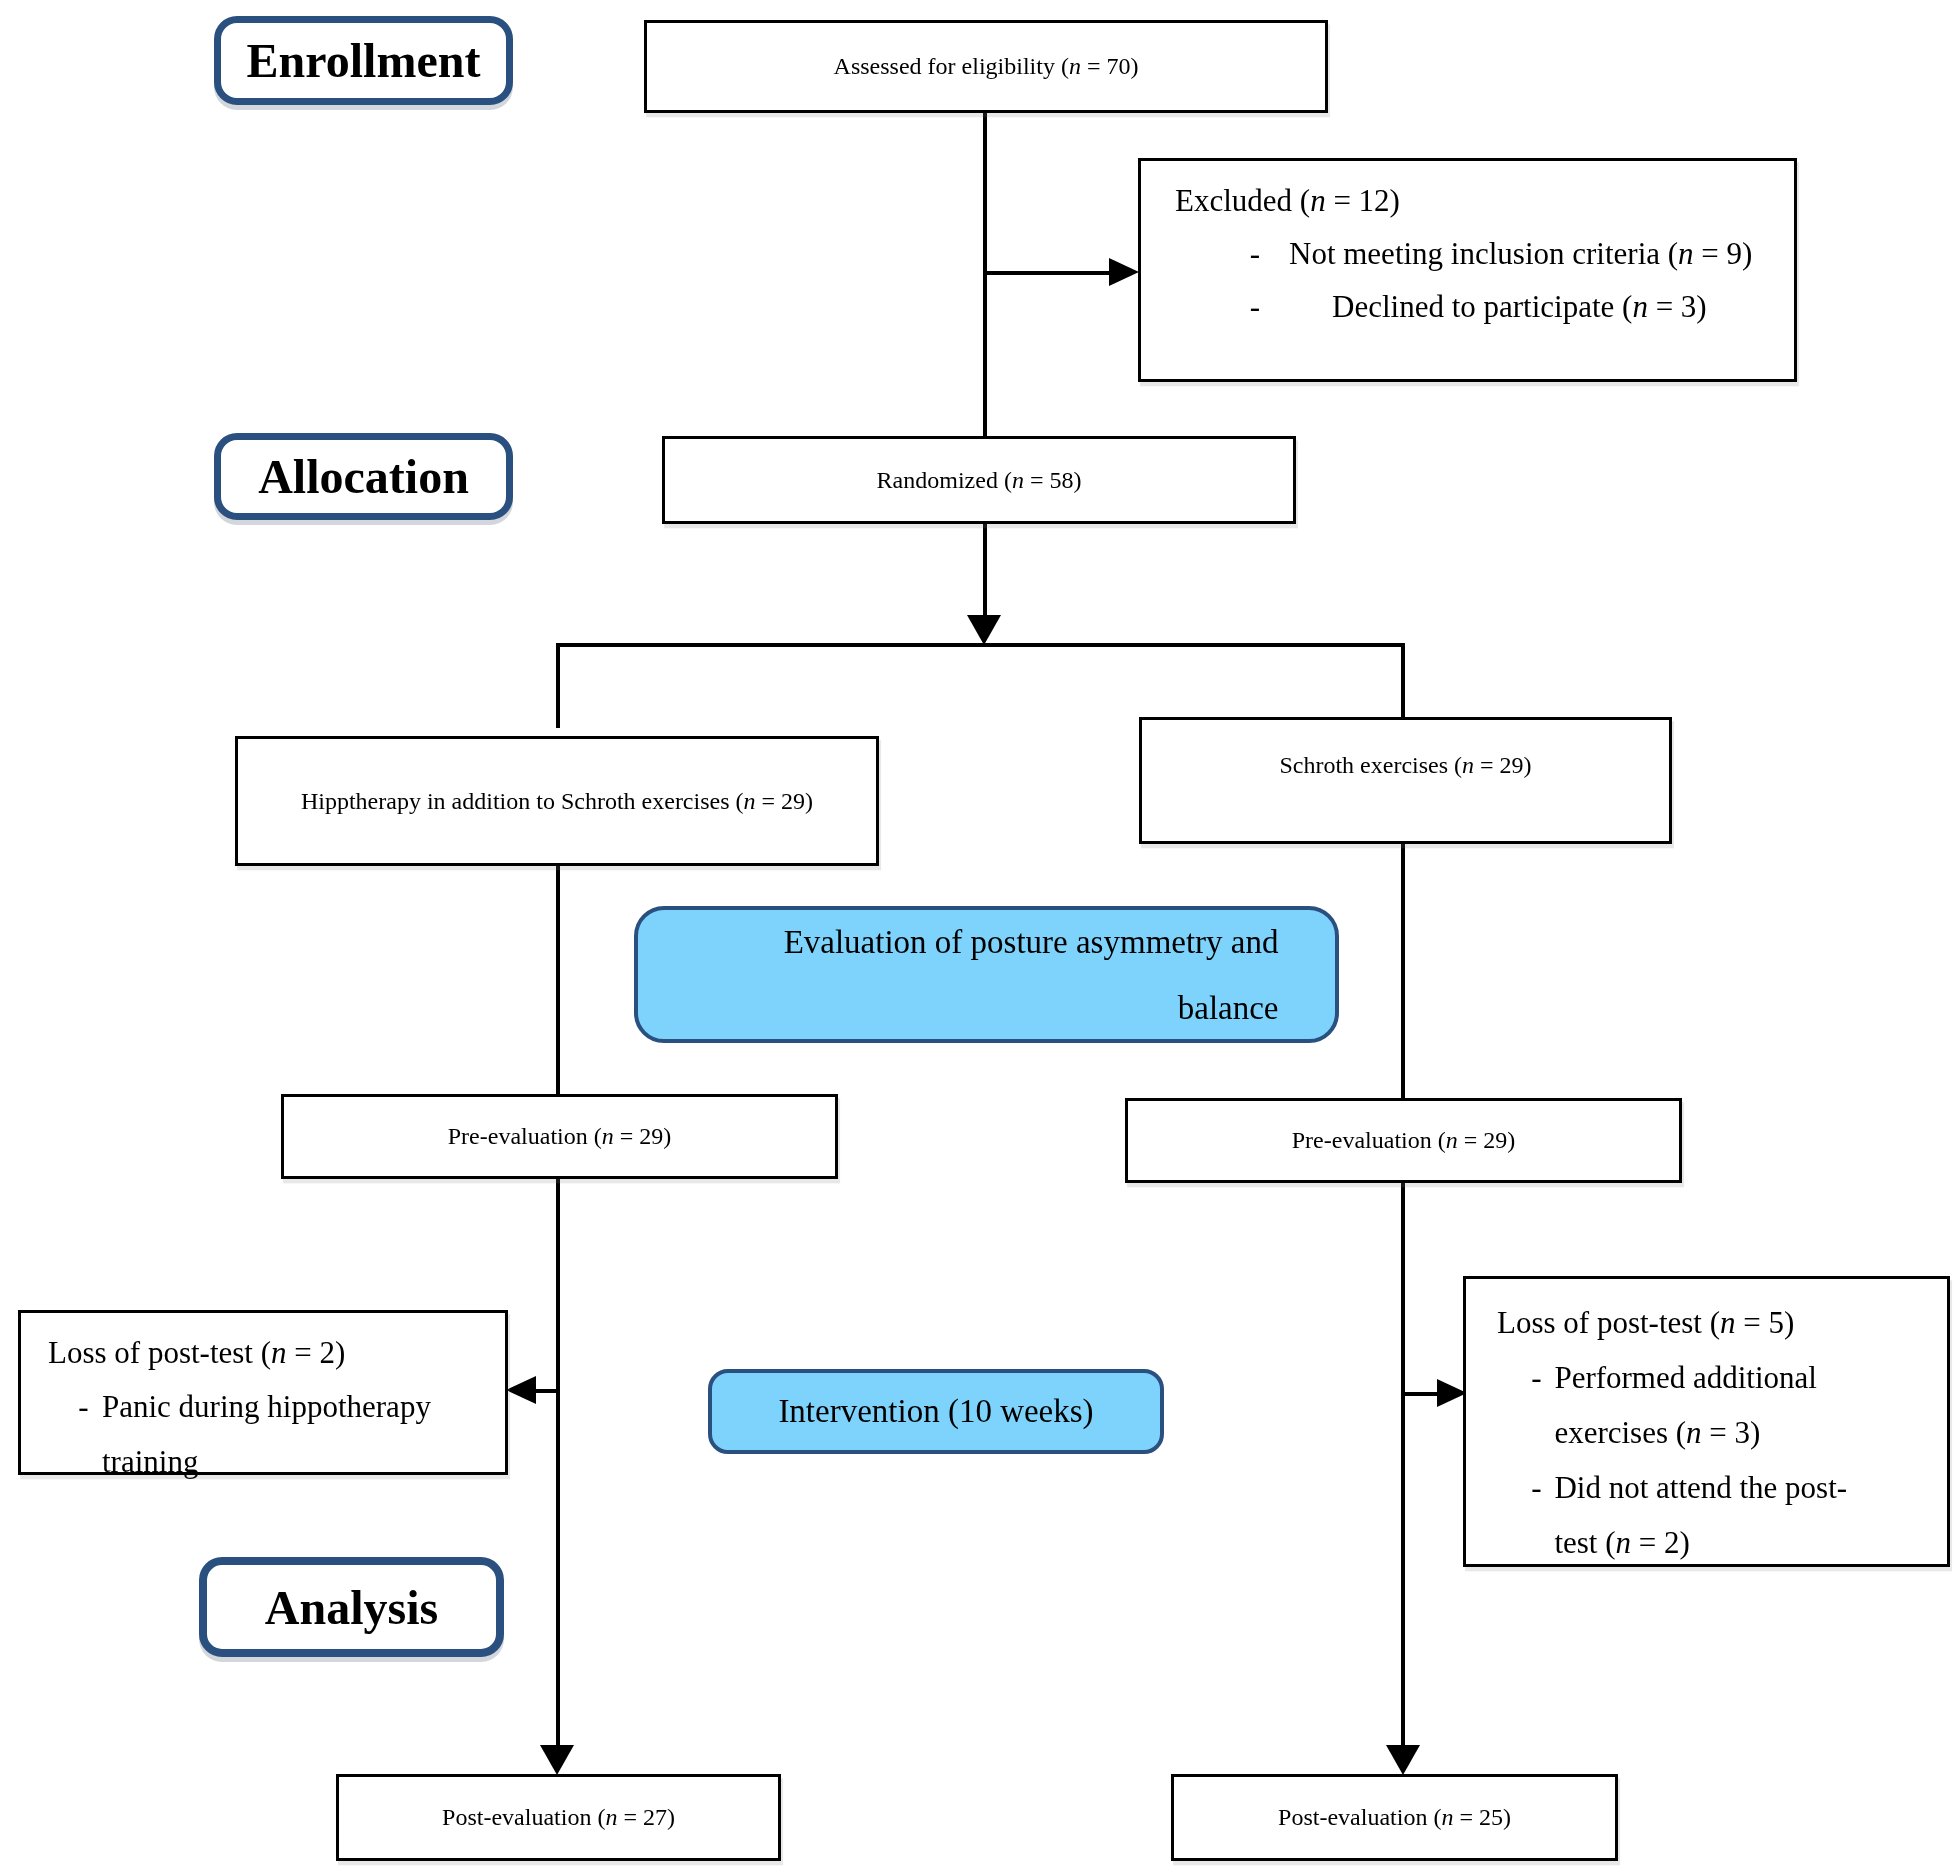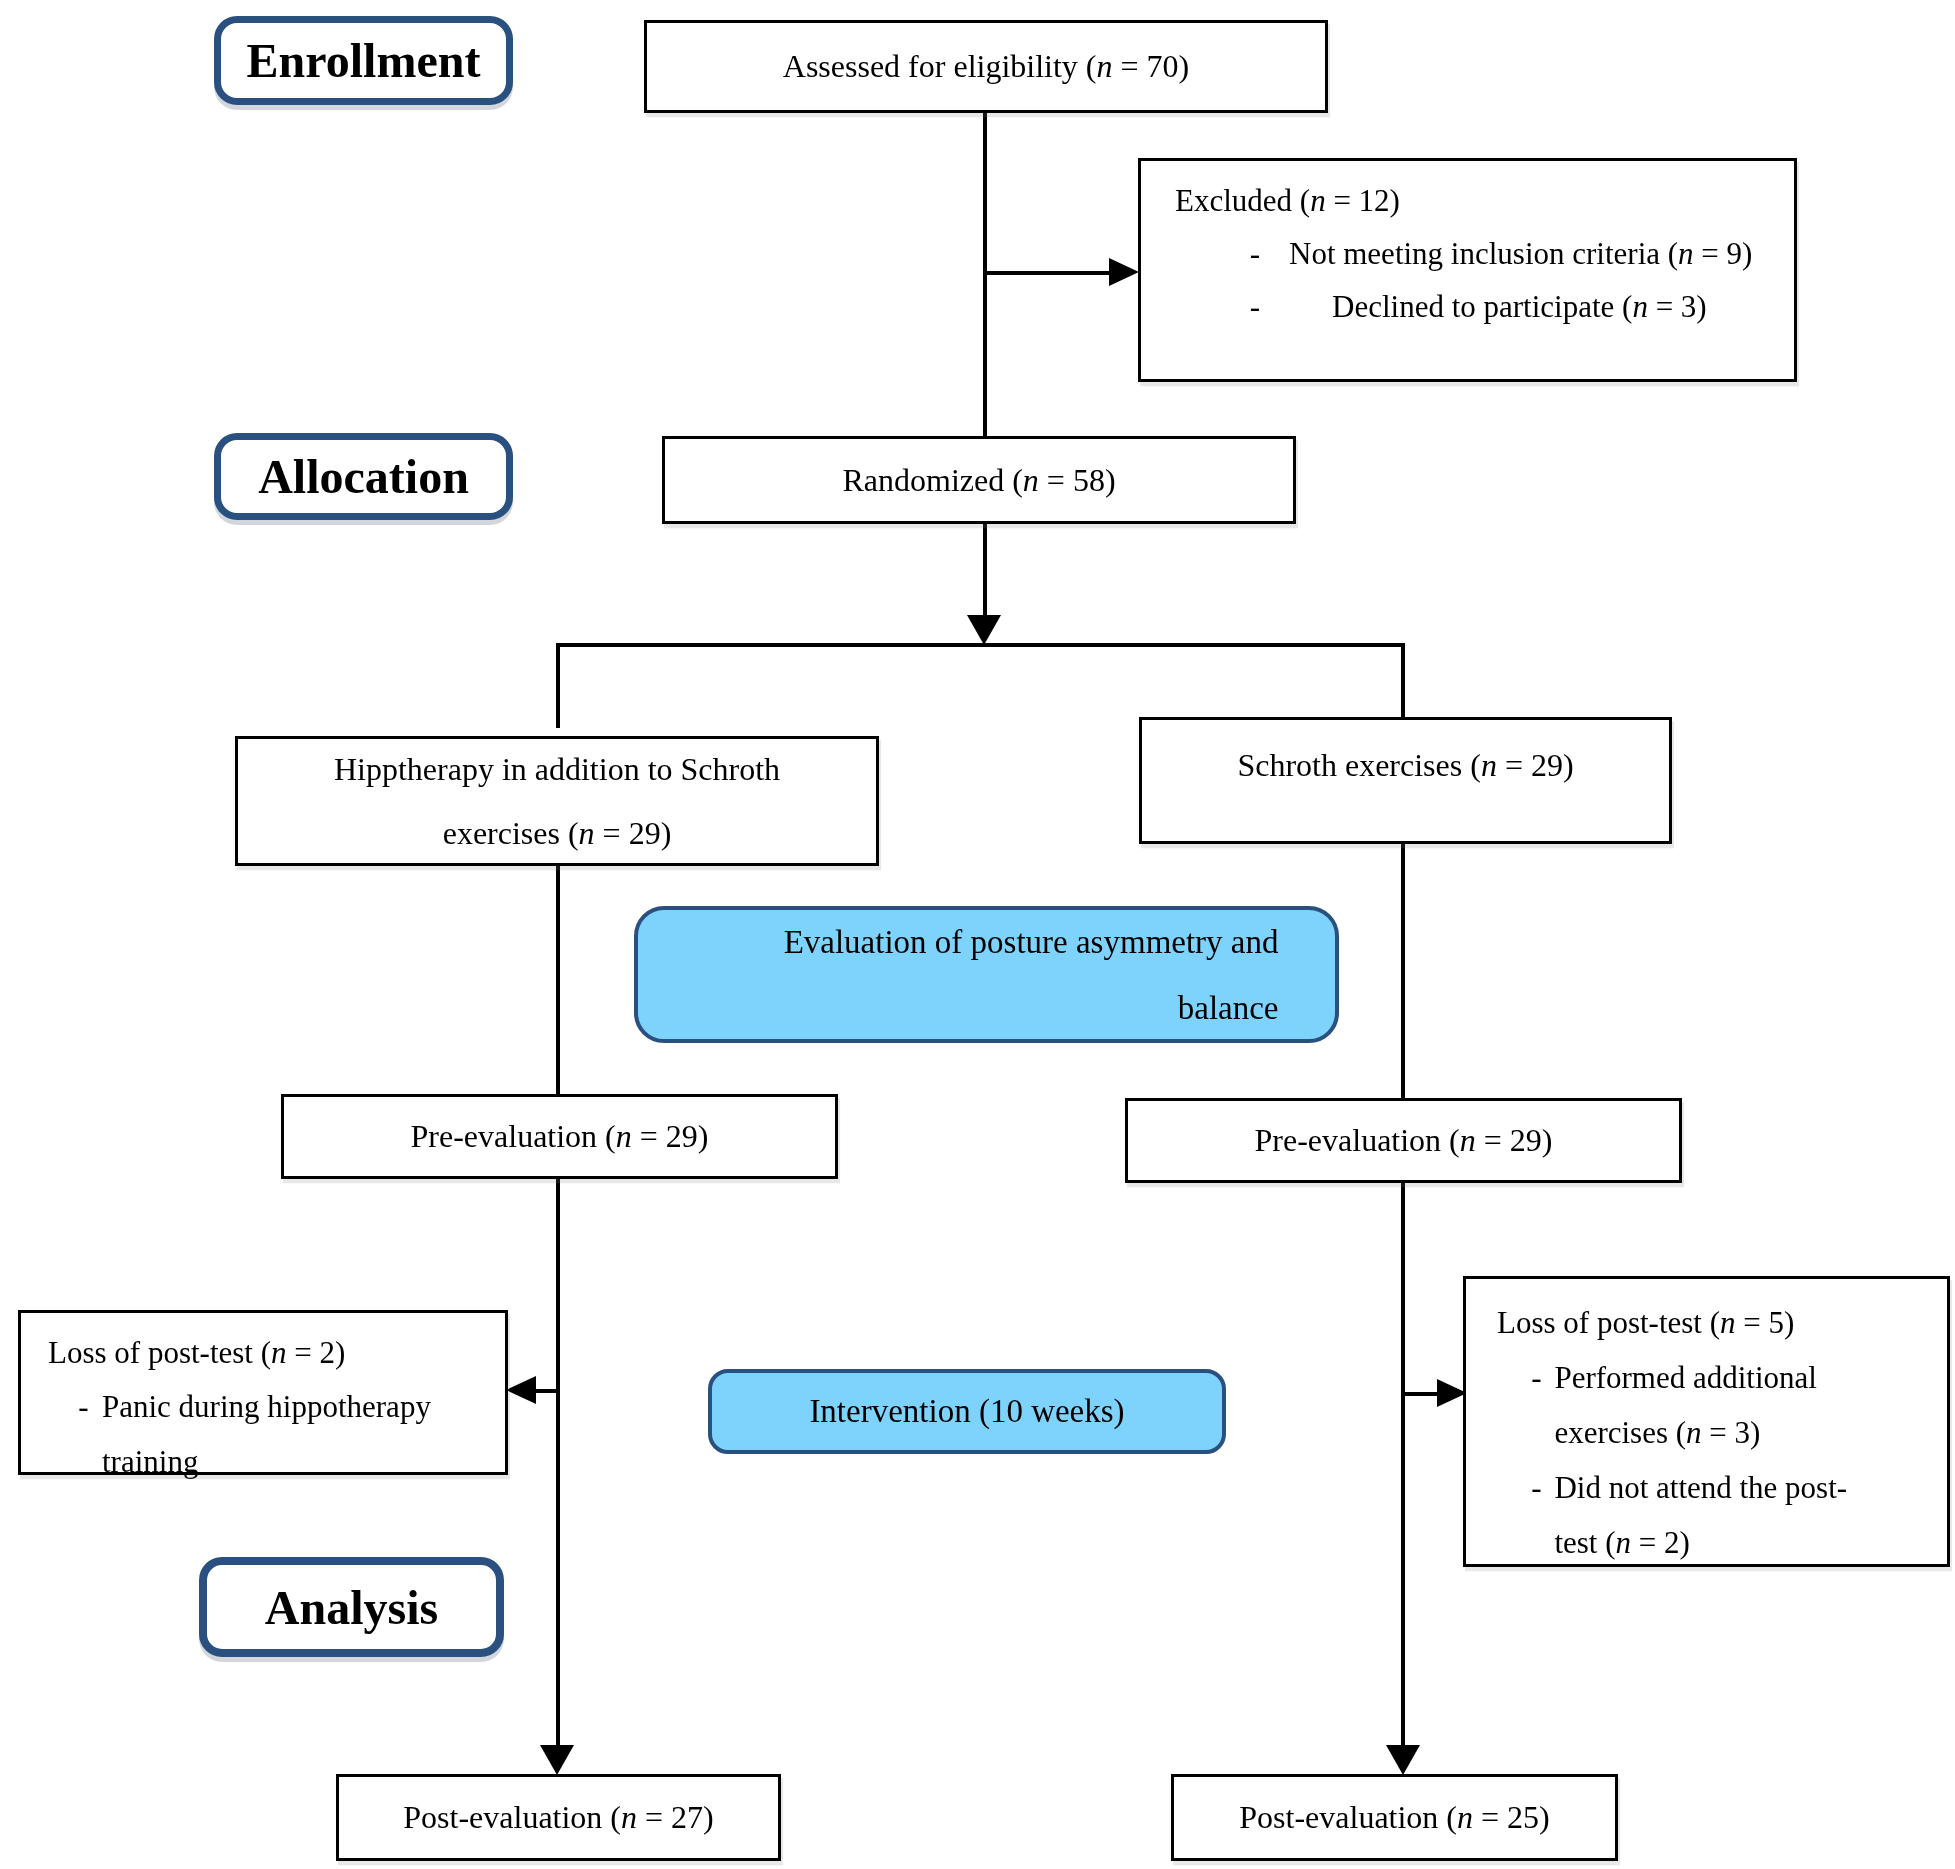--- a/index.html
+++ b/index.html
@@ -28,25 +28,25 @@
   .arrow.down  { border-left: 17px solid transparent; border-right: 17px solid transparent; border-top: 30px solid #000; }
   .arrow.right { border-top: 14.2px solid transparent; border-bottom: 14.2px solid transparent; border-left: 30px solid #000; }
   .arrow.left  { border-top: 14.2px solid transparent; border-bottom: 14.2px solid transparent; border-right: 30px solid #000; }
   
   .box {
     position: absolute;
     background: #ffffff;
     border: 3.6px solid #000;
     box-sizing: border-box;
     z-index: 2;
-    font-size: 32px;
+    font-size: 24px;
     display: flex;
     align-items: center;
     justify-content: center;
-    text-align: center;
+    text-align: right;
     box-shadow: 2.1px 4.3px 0 rgba(130,130,130,0.18);
   }
   .box.list {
     display: block;
     text-align: left;
     font-size: 31px;
     line-height: 1.7;
   }
   .stage {
     position: absolute;
@@ -162,21 +162,21 @@
   </div>
 
   <div class="box list" style="left:18px; top:1310px; width:490px; height:165px; padding:13px 11.4px 0 27px; line-height:1.75;">
     <div>Loss of post-test (<i>n</i> = 2)</div>
     <div class="bullet" style="margin-left:17px;">
       <span class="dash" style="width:37px;">-</span>
       <span class="wrapped" style="max-width:335px;">Panic during hippotherapy training</span>
     </div>
   </div>
 
-  <div class="round" style="left:708px; top:1369px; width:518px; height:85px; border-radius:20px; line-height:1.2;">
+  <div class="round" style="left:708px; top:1369px; width:456px; height:85px; border-radius:20px; line-height:1.2;">
     <span>Intervention (10 weeks)</span>
   </div>
 
   <div class="box list" style="left:1463px; top:1276px; width:487px; height:291px; padding:15.7px 11.4px 0 31px; line-height:1.78;">
     <div>Loss of post-test (<i>n</i> = 5)</div>
     <div class="bullet" style="margin-left:21.4px;">
       <span class="dash" style="width:36px;">-</span>
       <span class="wrapped" style="max-width:313px;">Performed additional exercises (<i>n</i> = 3)</span>
     </div>
     <div class="bullet" style="margin-left:21.4px;">

